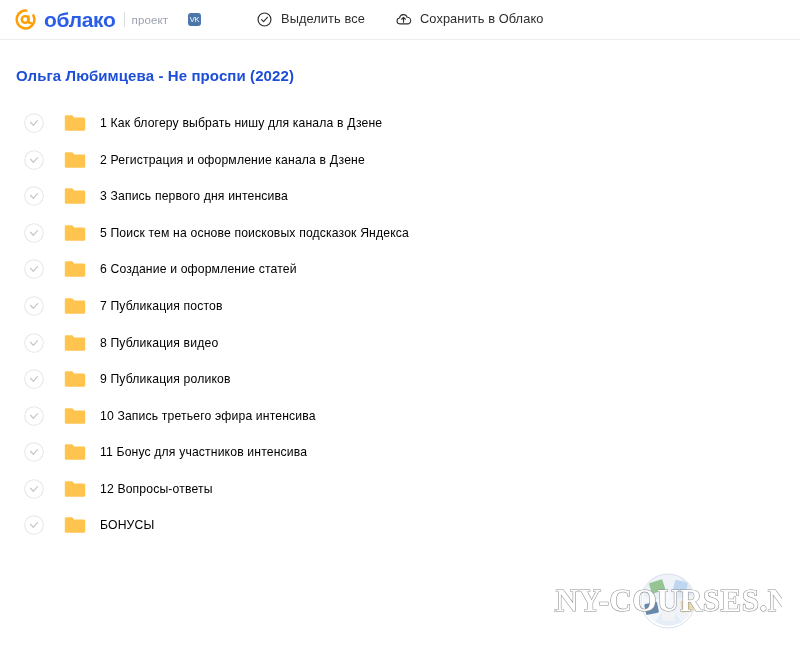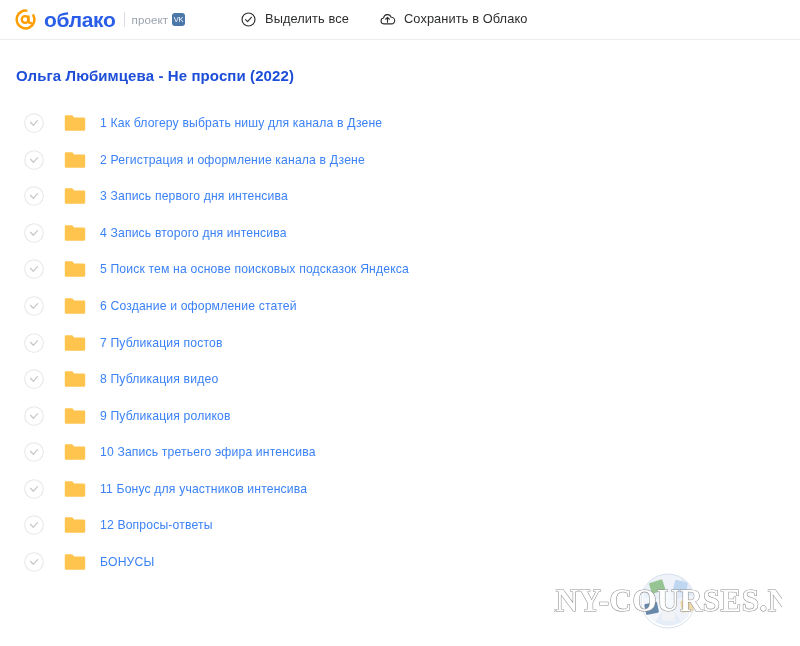--- a/index.html
+++ b/index.html
@@ -49,21 +49,21 @@
   .brand-divider {
     width: 1px;
     height: 15px;
     background: #d9dde3;
     margin: 0 7px 0 8px;
   }
 
   .proekt-wrap {
     display: flex;
     align-items: center;
-    gap: 4px;
+    gap: 20px;
   }
 
   .proekt-text {
     font-size: 11.5px;
     color: #9aa2ad;
     letter-spacing: 0.1px;
   }
 
   .vk-badge {
     width: 13px;
@@ -146,21 +146,21 @@
   .folder-ico {
     width: 22px;
     height: 18px;
     flex: 0 0 auto;
     display: block;
     margin-right: 14px;
   }
 
   .file-name {
     font-size: 12.2px;
-    color: #3b82f6;
+    color: #000000;
     letter-spacing: 0.15px;
     white-space: nowrap;
   }
 
   
   .watermark {
     position: absolute;
     right: 18px;
     bottom: 14px;
     width: 228px;
@@ -253,30 +253,20 @@
       </div>
       <div class="file-row">
         <svg class="check-circle" viewBox="0 0 20 20">
           <circle cx="10" cy="10" r="9.3" fill="#ffffff" stroke="#e8e8e8" stroke-width="1.1"></circle>
           <path d="M6.5 9.3 L9.3 12.3 L13.6 7.6" fill="none" stroke="#c8c8c8" stroke-width="1.25" stroke-linecap="round" stroke-linejoin="round"></path>
         </svg>
         <svg class="folder-ico" viewBox="0 0 22 18">
           <path d="M0.8 2.6 a1.4 1.4 0 0 1 1.4 -1.4 H8.3 l1.9 2.2 H19.8 a1.4 1.4 0 0 1 1.4 1.4 V15.4 a1.4 1.4 0 0 1 -1.4 1.4 H2.2 A1.4 1.4 0 0 1 0.8 15.4 Z" fill="#ffc44d"></path>
         </svg>
         <span class="file-name">3 Запись первого дня интенсива</span>
-      </div>
-      <div class="file-row">
-        <svg class="check-circle" viewBox="0 0 20 20">
-          <circle cx="10" cy="10" r="9.3" fill="#ffffff" stroke="#e8e8e8" stroke-width="1.1"></circle>
-          <path d="M6.5 9.3 L9.3 12.3 L13.6 7.6" fill="none" stroke="#c8c8c8" stroke-width="1.25" stroke-linecap="round" stroke-linejoin="round"></path>
-        </svg>
-        <svg class="folder-ico" viewBox="0 0 22 18">
-          <path d="M0.8 2.6 a1.4 1.4 0 0 1 1.4 -1.4 H8.3 l1.9 2.2 H19.8 a1.4 1.4 0 0 1 1.4 1.4 V15.4 a1.4 1.4 0 0 1 -1.4 1.4 H2.2 A1.4 1.4 0 0 1 0.8 15.4 Z" fill="#ffc44d"></path>
-        </svg>
-        <span class="file-name">4 Запись второго дня интенсива</span>
       </div>
       <div class="file-row">
         <svg class="check-circle" viewBox="0 0 20 20">
           <circle cx="10" cy="10" r="9.3" fill="#ffffff" stroke="#e8e8e8" stroke-width="1.1"></circle>
           <path d="M6.5 9.3 L9.3 12.3 L13.6 7.6" fill="none" stroke="#c8c8c8" stroke-width="1.25" stroke-linecap="round" stroke-linejoin="round"></path>
         </svg>
         <svg class="folder-ico" viewBox="0 0 22 18">
           <path d="M0.8 2.6 a1.4 1.4 0 0 1 1.4 -1.4 H8.3 l1.9 2.2 H19.8 a1.4 1.4 0 0 1 1.4 1.4 V15.4 a1.4 1.4 0 0 1 -1.4 1.4 H2.2 A1.4 1.4 0 0 1 0.8 15.4 Z" fill="#ffc44d"></path>
         </svg>
         <span class="file-name">5 Поиск тем на основе поисковых подсказок Яндекса</span>

